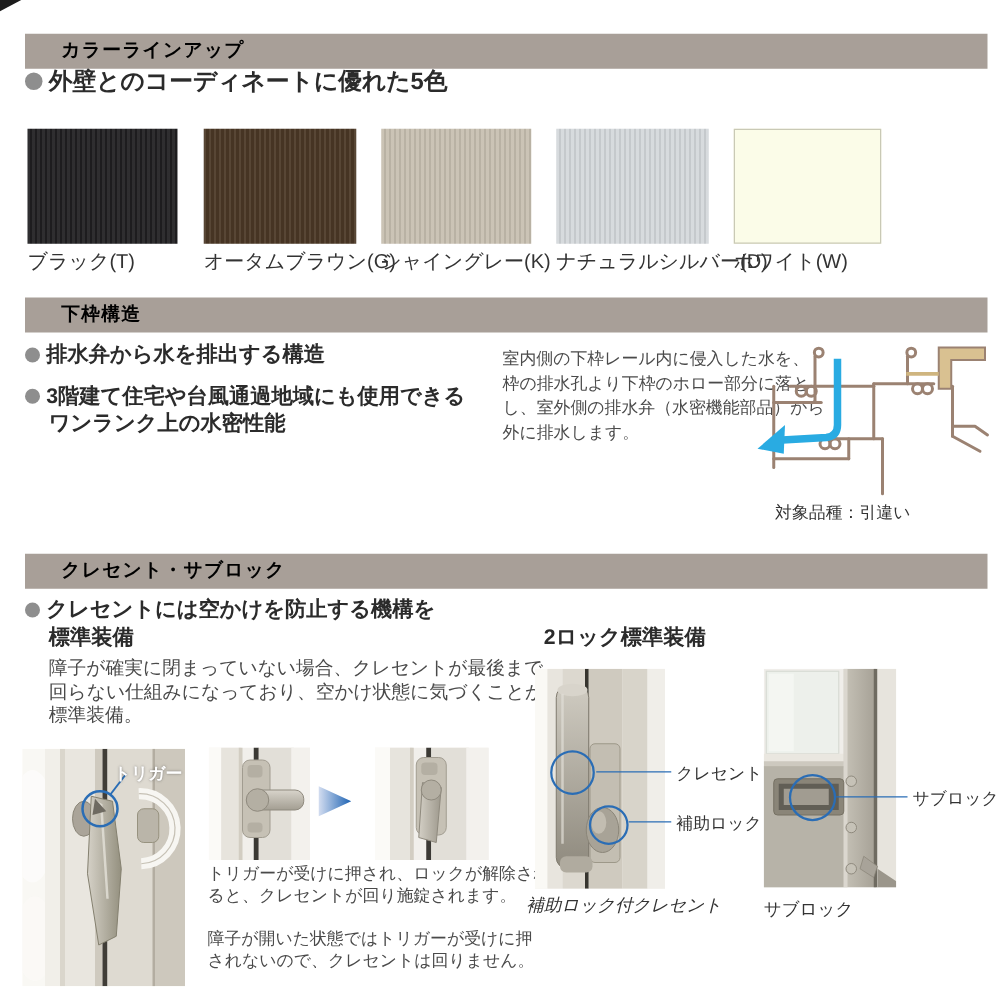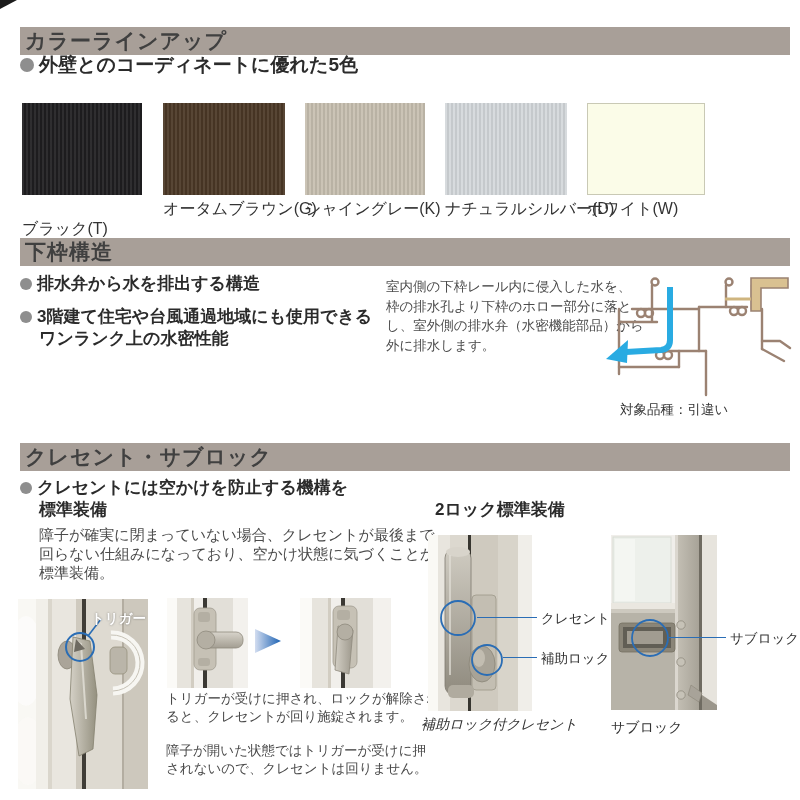--- a/index.html
+++ b/index.html
@@ -1,40 +1,40 @@
 <!DOCTYPE html>
 <html><head>
 <meta charset="utf-8">
 <style>
   html,body{margin:0;padding:0;background:#fff;}
   #canvas{position:relative;width:800px;height:800px;background:#fff;overflow:hidden;
           font-family:"Liberation Sans","DejaVu Sans",sans-serif;color:#2b2b2b;}
   .abs{position:absolute;}
   
-  .bar{position:absolute;left:20px;width:770px;height:28px;background:#a89f98;color:#404040;
-       font-weight:bold;font-size:21px;line-height:28px;padding-left:5px;box-sizing:border-box;
+  .bar{position:absolute;left:20px;width:770px;height:28px;background:#a89f98;color:#000000;
+       font-weight:bold;font-size:15px;line-height:28px;padding-left:29px;box-sizing:border-box;
        letter-spacing:1px;}
   
   .bullet{position:absolute;display:flex;align-items:center;font-weight:bold;color:#2b2b2b;white-space:nowrap;}
   .bullet .dot{display:inline-block;border-radius:50%;background:#8e8e8e;margin-right:5px;flex:0 0 auto;}
   .b-lg{font-size:19px;}
   .b-lg .dot{width:14px;height:14px;}
   .b-md{font-size:17px;}
   .b-md .dot{width:12px;height:12px;}
   .b-cont{position:absolute;font-weight:bold;font-size:17px;color:#2b2b2b;white-space:nowrap;}
   
   .swatch{position:absolute;top:103px;height:92px;box-sizing:border-box;}
   .swatch::after{content:"";position:absolute;inset:0;
      background:repeating-linear-gradient(90deg,rgba(255,255,255,.07) 0 2px,rgba(0,0,0,.07) 2px 4px);}
   .swatch.bordered{border:1px solid #c9c9b5;}
   .swatch.bordered::after{background:none;}
   .swatch-label{position:absolute;top:199px;font-size:16px;color:#333;white-space:nowrap;}
   
   .para{position:absolute;color:#4a4a4a;white-space:nowrap;}
-  .p-desc{font-size:13.5px;line-height:19.5px;}
+  .p-desc{font-size:13.5px;line-height:19.5px;margin-left:16px;}
   .p-body{font-size:15px;line-height:19px;}
   .p-mech{font-size:13.5px;line-height:18px;}
   .caption{position:absolute;font-size:14px;color:#333;white-space:nowrap;}
   .ann-label{position:absolute;font-size:13.5px;color:#333;white-space:nowrap;}
   .ann-line{position:absolute;height:0;border-top:1.5px solid #2a6db5;}
   .trigger-label{position:absolute;font-size:13.5px;font-weight:bold;color:#fff;
      text-shadow:0 0 2px rgba(60,60,60,.6);white-space:nowrap;}
   .corner-mark{position:absolute;left:0;top:0;width:0;height:0;
      border-top:9px solid #1c1c1c;border-right:17px solid transparent;}
 </style>
@@ -53,21 +53,21 @@
     <span class="dot"></span>
     <span>外壁とのコーディネートに優れた5色</span>
   </div>
 
   <div class="swatch" style="left: 22px; width: 120px; background: rgb(31, 30, 32);"></div>
   <div class="swatch" style="left: 163px; width: 122px; background: rgb(75, 56, 38);"></div>
   <div class="swatch" style="left: 305px; width: 120px; background: rgb(199, 191, 176);"></div>
   <div class="swatch" style="left: 445px; width: 122px; background: rgb(212, 216, 219);"></div>
   <div class="swatch bordered" style="left: 587px; width: 118px; background: rgb(251, 252, 232);"></div>
 
-  <div class="swatch-label" style="left:22px;margin-top:20px;">ブラック(T)</div>
+  <div class="swatch-label" style="left:22px;">ブラック(T)</div>
   <div class="swatch-label" style="left:163px;">オータムブラウン(G)</div>
   <div class="swatch-label" style="left:305px;">シャイングレー(K)</div>
   <div class="swatch-label" style="left:445px;">ナチュラルシルバー(D)</div>
   <div class="swatch-label" style="left:587px;">ホワイト(W)</div>
 
   <div class="bar" style="top:238px;">
     <span>下枠構造</span>
   </div>
 
   <div class="bullet b-md" style="left:20px;top:272px;">

